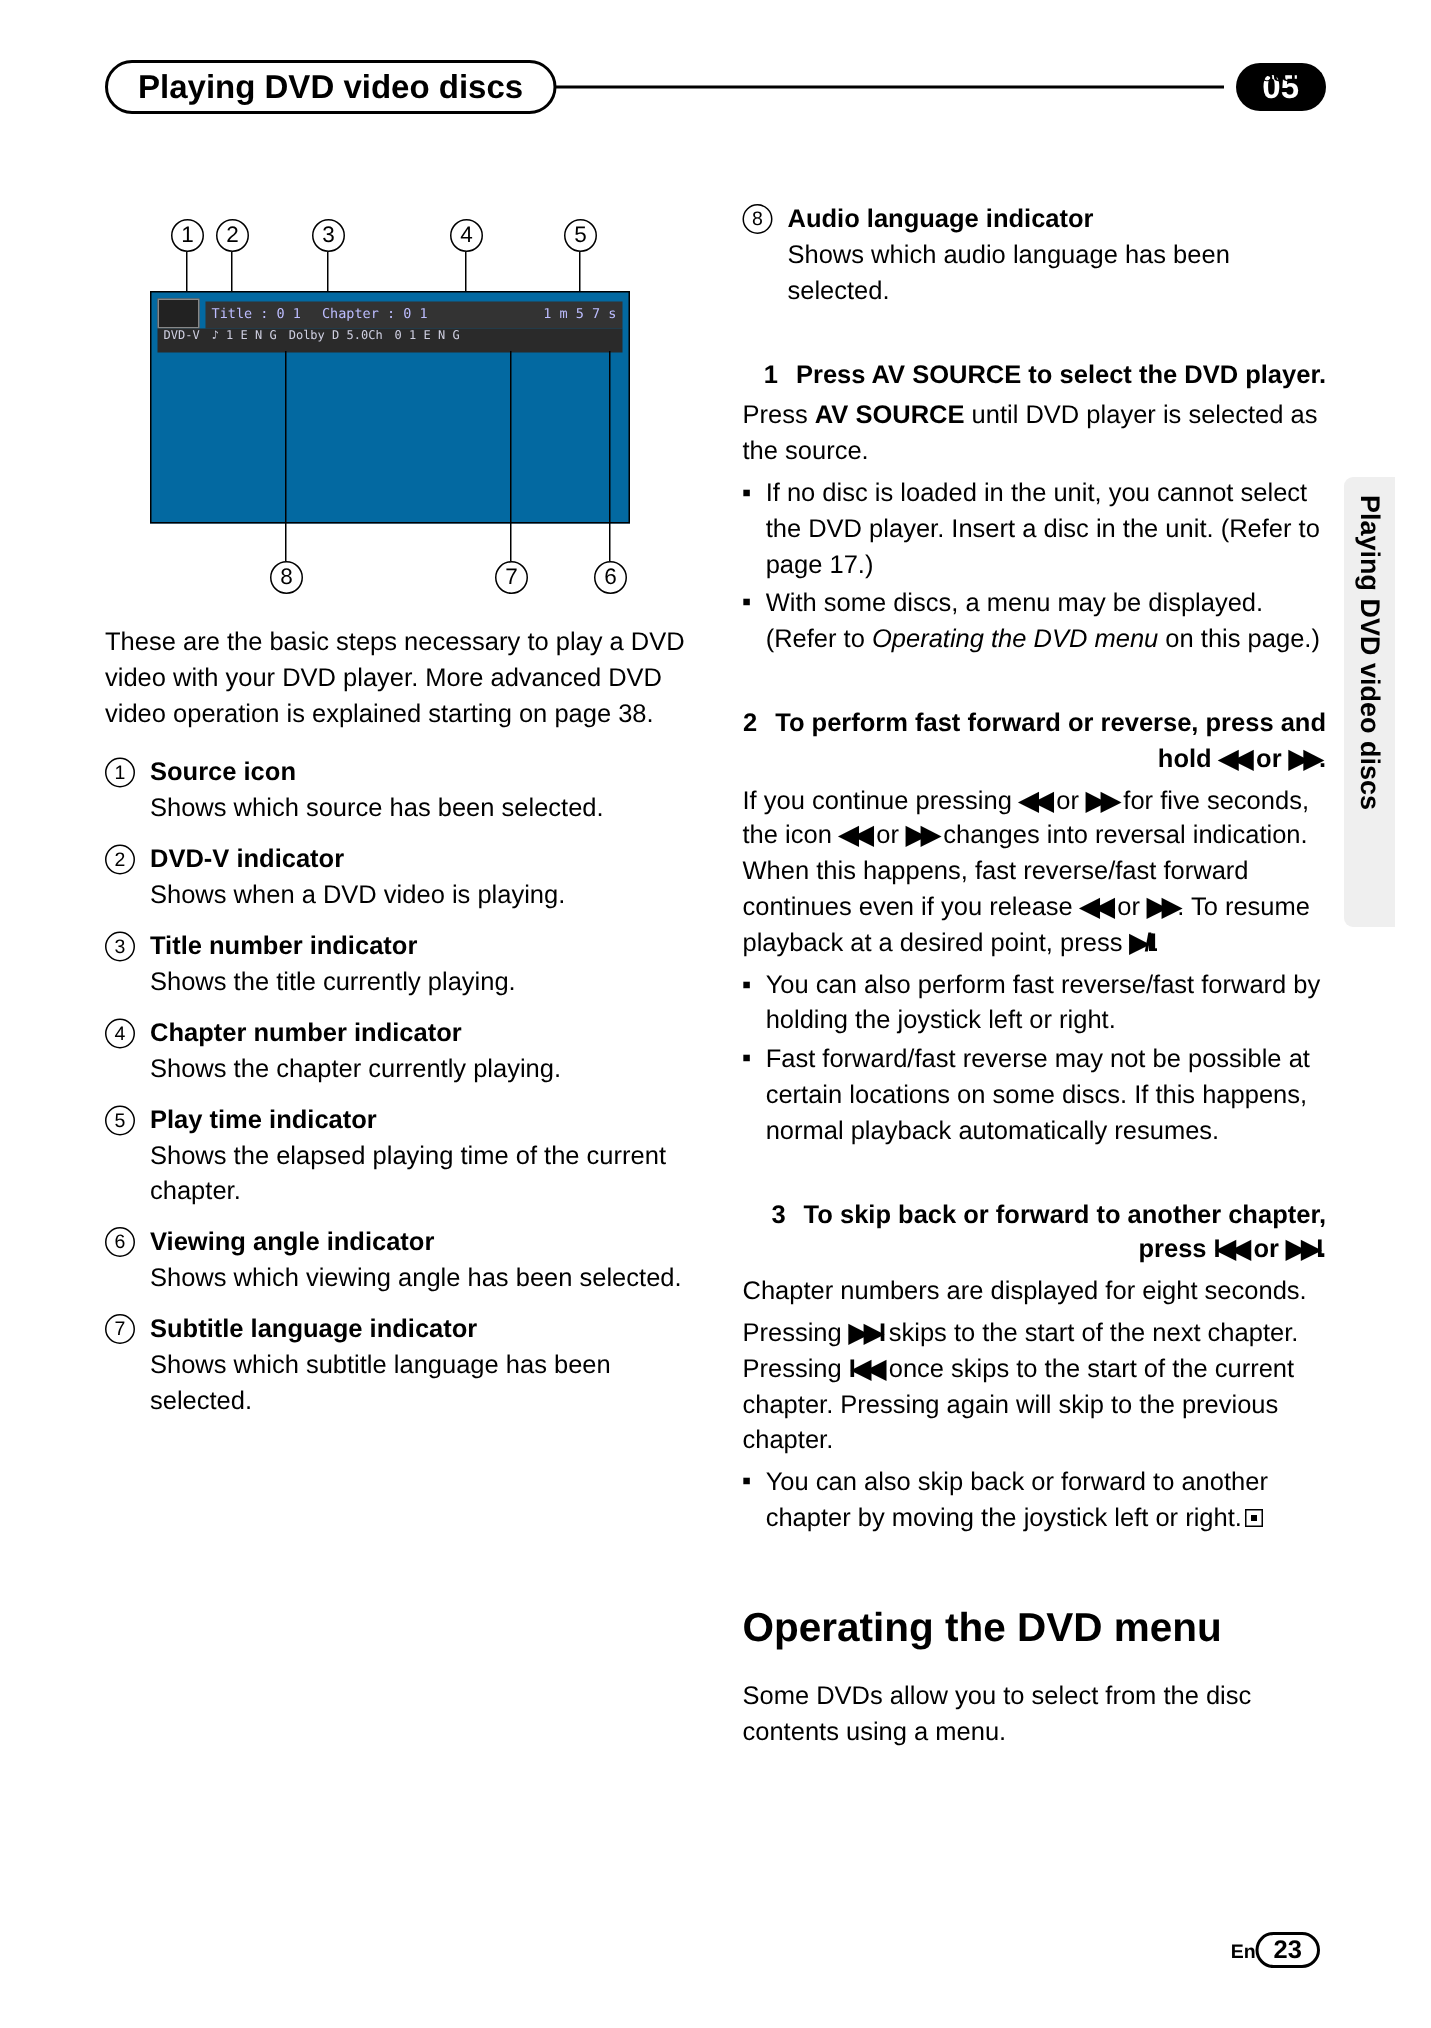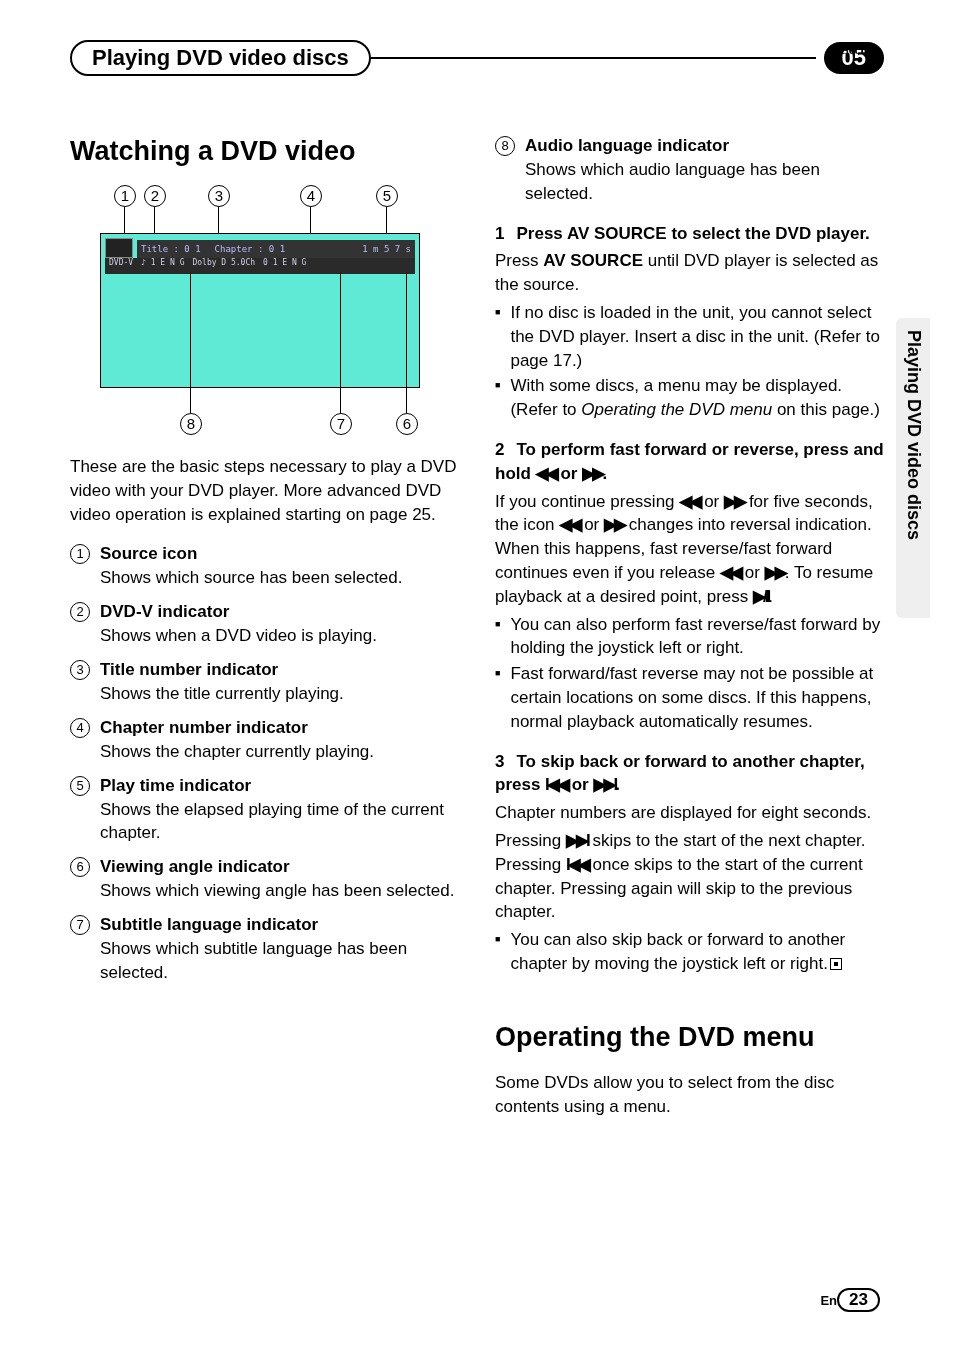--- a/index.html
+++ b/index.html
@@ -132,21 +132,21 @@
     width: 1px;
     background: #000;
     bottom: 22px;
   }
   .screen {
     position: absolute;
     top: 48px;
     left: 0;
     width: 320px;
     height: 155px;
-    background: #5eead4;
+    background: #0369a1;
     border: 1px solid #000;
   }
   .screen-bar1 {
     position: absolute;
     top: 6px; left: 36px; right: 4px;
     height: 18px;
     background: #333;
     color: #bdbdff;
     font-size: 9px;
     display: flex;
@@ -186,21 +186,21 @@
     display: inline-block;
     min-width: 20px; width:20px; height: 20px;
     border: 1.2px solid #000;
     border-radius: 50%;
     text-align: center;
     line-height: 18px;
     font-size: 13px;
   }
   .def-title { font-weight: bold; }
   .def-desc { margin-left: 30px; margin-bottom: 10px; line-height: 1.4; }
-  .step-head { font-weight: bold; margin-top: 16px; line-height: 1.4; }
+  .step-head { font-weight: bold; margin-top: 32px; line-height: 1.4; text-align: right; }
   .step-head .num { font-weight: bold; margin-right: 12px; }
   .body-text { line-height: 1.4; }
   .bullet {
     display: flex;
     gap: 10px;
     margin-top: 2px;
     line-height: 1.4;
   }
   .bullet::before {
     content: "■";
@@ -249,21 +249,20 @@
     <div class="chapter-num">05</div>
   </div>
 
   <div class="side-tab">
     <div class="side-tab-text">Playing DVD video discs</div>
   </div>
 
   <div class="columns">
 
     <div class="col">
-      <h1 class="section-head">Watching a DVD video</h1>
 
       <div class="dvd-diagram">
 
         <div class="callout" style="left:14px;">1</div>
         <div class="callout-line-t" style="left:24px;height:26px;"></div>
         <div class="callout" style="left:44px;">2</div>
         <div class="callout-line-t" style="left:54px;height:32px;"></div>
         <div class="callout" style="left:108px;">3</div>
         <div class="callout-line-t" style="left:118px;height:32px;"></div>
         <div class="callout" style="left:200px;">4</div>
@@ -287,21 +286,21 @@
         </div>
 
         <div class="callout" style="left:80px;bottom:0;top:auto;">8</div>
         <div class="callout-line-b" style="left:90px;height:140px;"></div>
         <div class="callout" style="left:230px;bottom:0;top:auto;">7</div>
         <div class="callout-line-b" style="left:240px;height:140px;"></div>
         <div class="callout" style="left:296px;bottom:0;top:auto;">6</div>
         <div class="callout-line-b" style="left:306px;height:140px;"></div>
       </div>
 
-      <p class="intro">These are the basic steps necessary to play a DVD video with your DVD player. More advanced DVD video operation is explained starting on page 25.</p>
+      <p class="intro">These are the basic steps necessary to play a DVD video with your DVD player. More advanced DVD video operation is explained starting on page 38.</p>
 
       <div class="def-item">
           <span class="circ-num">1</span>
           <span class="def-title">Source icon</span>
         </div>
       <p class="def-desc">Shows which source has been selected.</p>
 
       <div class="def-item">
           <span class="circ-num">2</span>
           <span class="def-title">DVD-V indicator</span>

